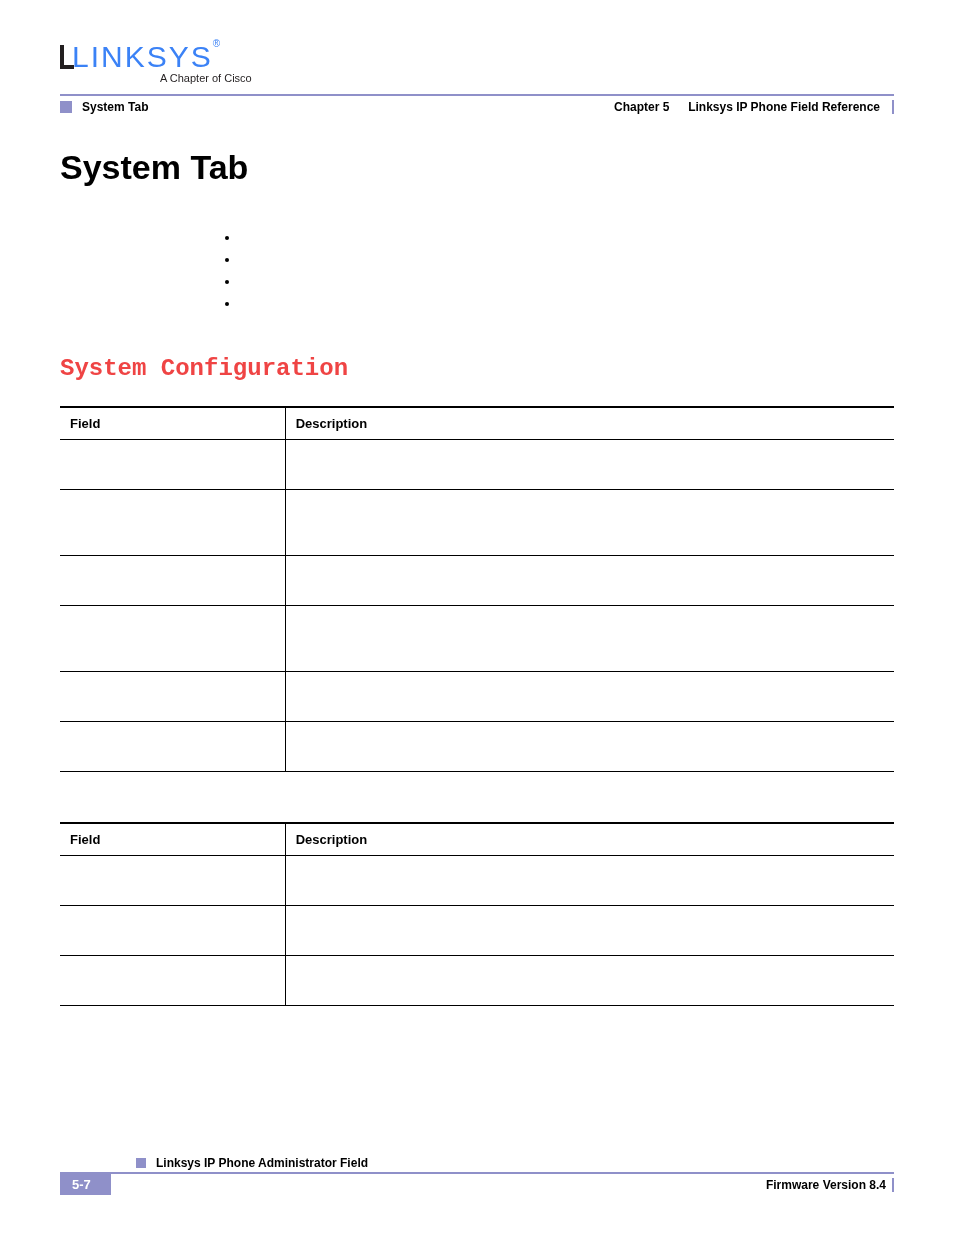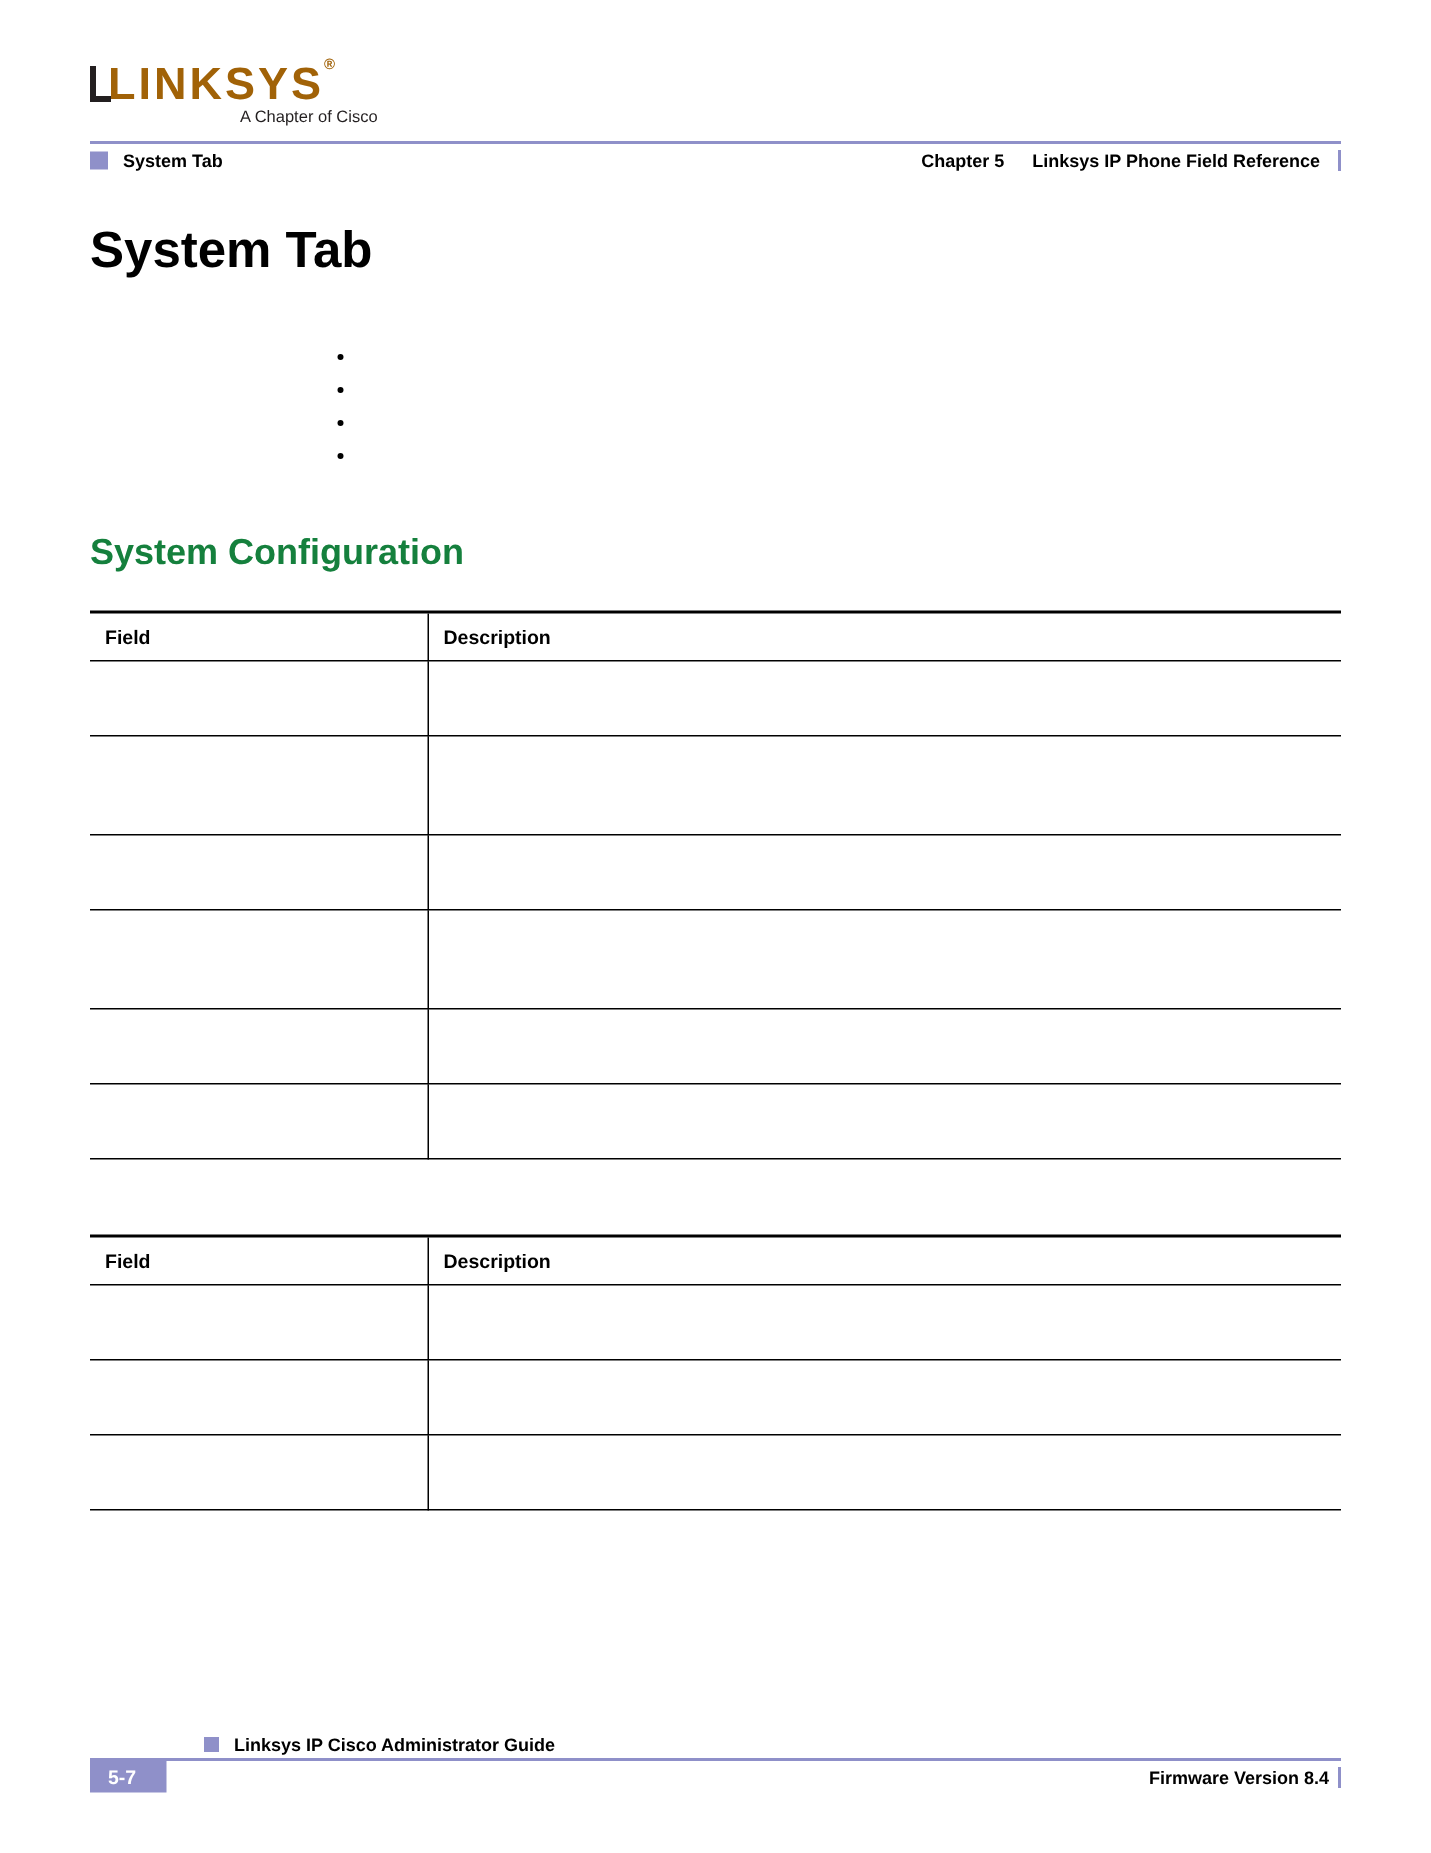--- a/index.html
+++ b/index.html
@@ -12,24 +12,24 @@
     color: #000;
   }
   .page {
     padding: 40px 60px 0 60px;
   }
   .logo-block {
     margin-bottom: 2px;
   }
   .logo-text {
     font-family: Arial, sans-serif;
-    font-weight: 700;
+    font-weight: 400;
     font-size: 30px;
     letter-spacing: 2px;
-    color: #a16207;
+    color: #3b82f6;
     position: relative;
     display: inline-block;
     text-transform: uppercase;
   }
   .logo-text .l-bar {
     display:inline-block;
     border-left: 4px solid #231f20;
     border-bottom: 4px solid #231f20;
     width: 14px;
     height: 24px;
@@ -101,26 +101,26 @@
     margin-left: 180px;
     margin-bottom: 40px;
   }
   .bullets li {
     font-size: 13px;
     line-height: 22px;
     color: #000;
     min-height: 22px;
   }
   .h2 {
-    font-family: Liberation Sans, sans-serif;
+    font-family: Liberation Mono, monospace;
     font-weight: bold;
     font-size: 24px;
     margin-top: 20px;
     margin-bottom: 24px;
-    color: #15803d;
+    color: #ef4444;
   }
   table.fd {
     width: 100%;
     border-collapse: collapse;
     margin-bottom: 50px;
   ]
   }
   table.fd th {
     text-align: left;
     font-size: 13px;
@@ -296,21 +296,21 @@
           <td></td>
         </tr>
     </tbody>
   </table>
 
 </div>
 
 <div class="footer">
   <div class="footer-title-row">
     <span class="sq-small"></span>
-    <span>Linksys IP Cisco Administrator Guide</span>
+    <span>Linksys IP Phone Administrator Field</span>
   </div>
   <div class="footer-rule"></div>
   <div class="footer-bottom">
     <span class="page-num-box">5-7</span>
     <span class="footer-right">
       <span>Firmware Version 8.4</span>
       <span class="sep"></span>
     </span>
   </div>
 </div>

